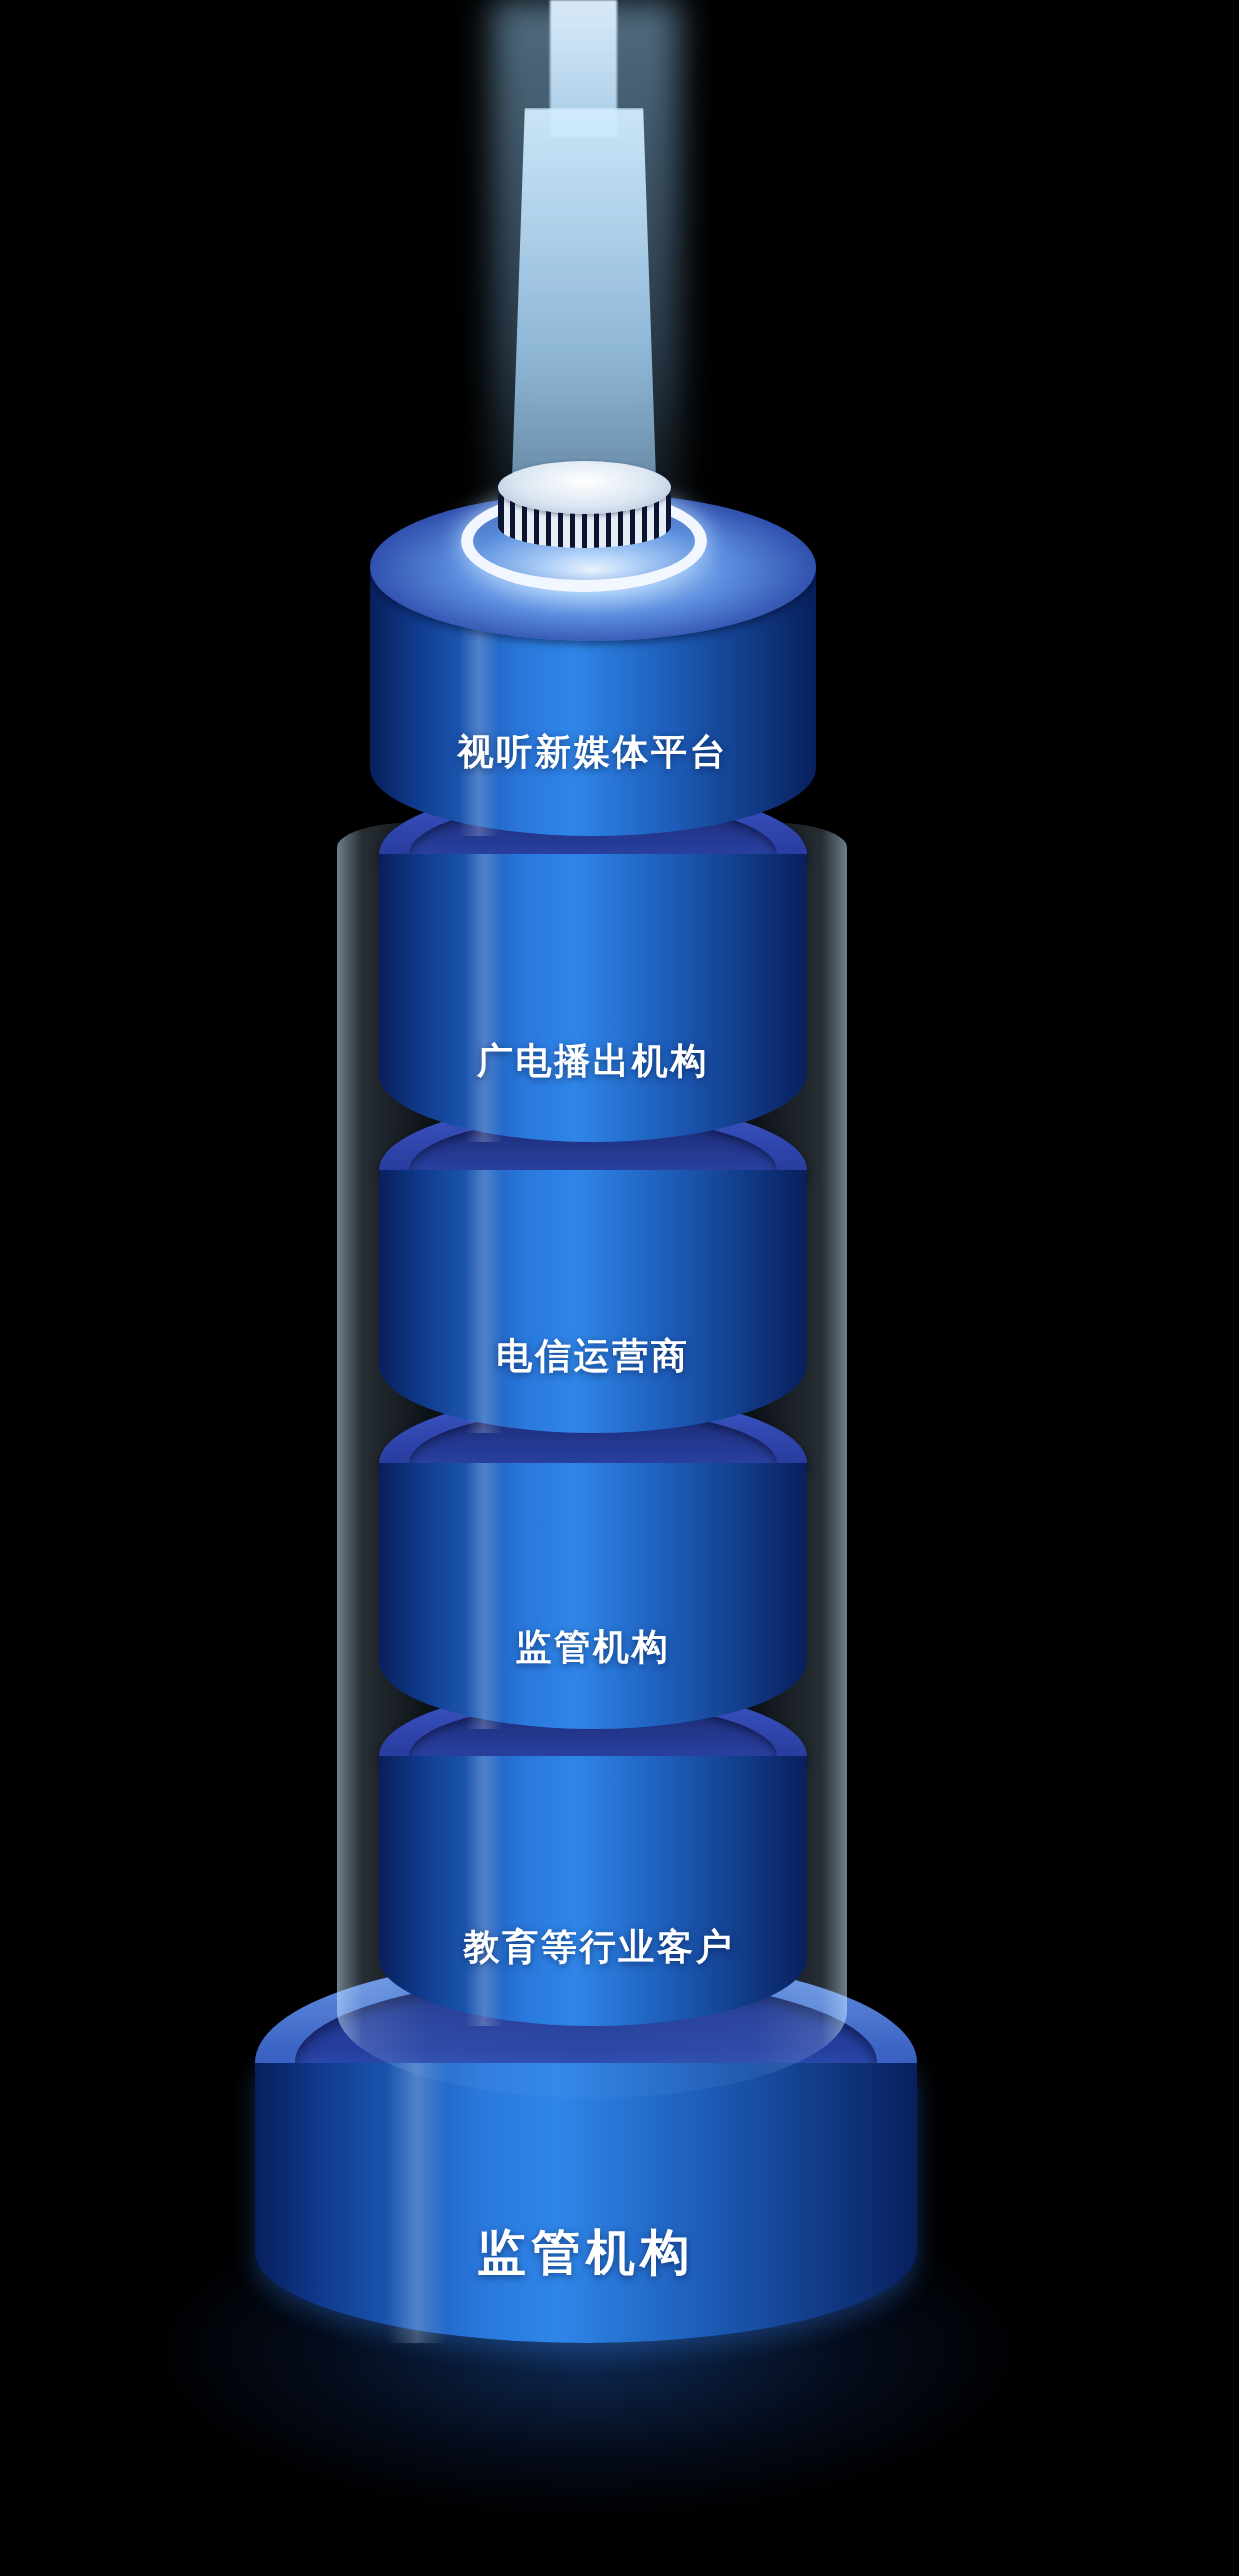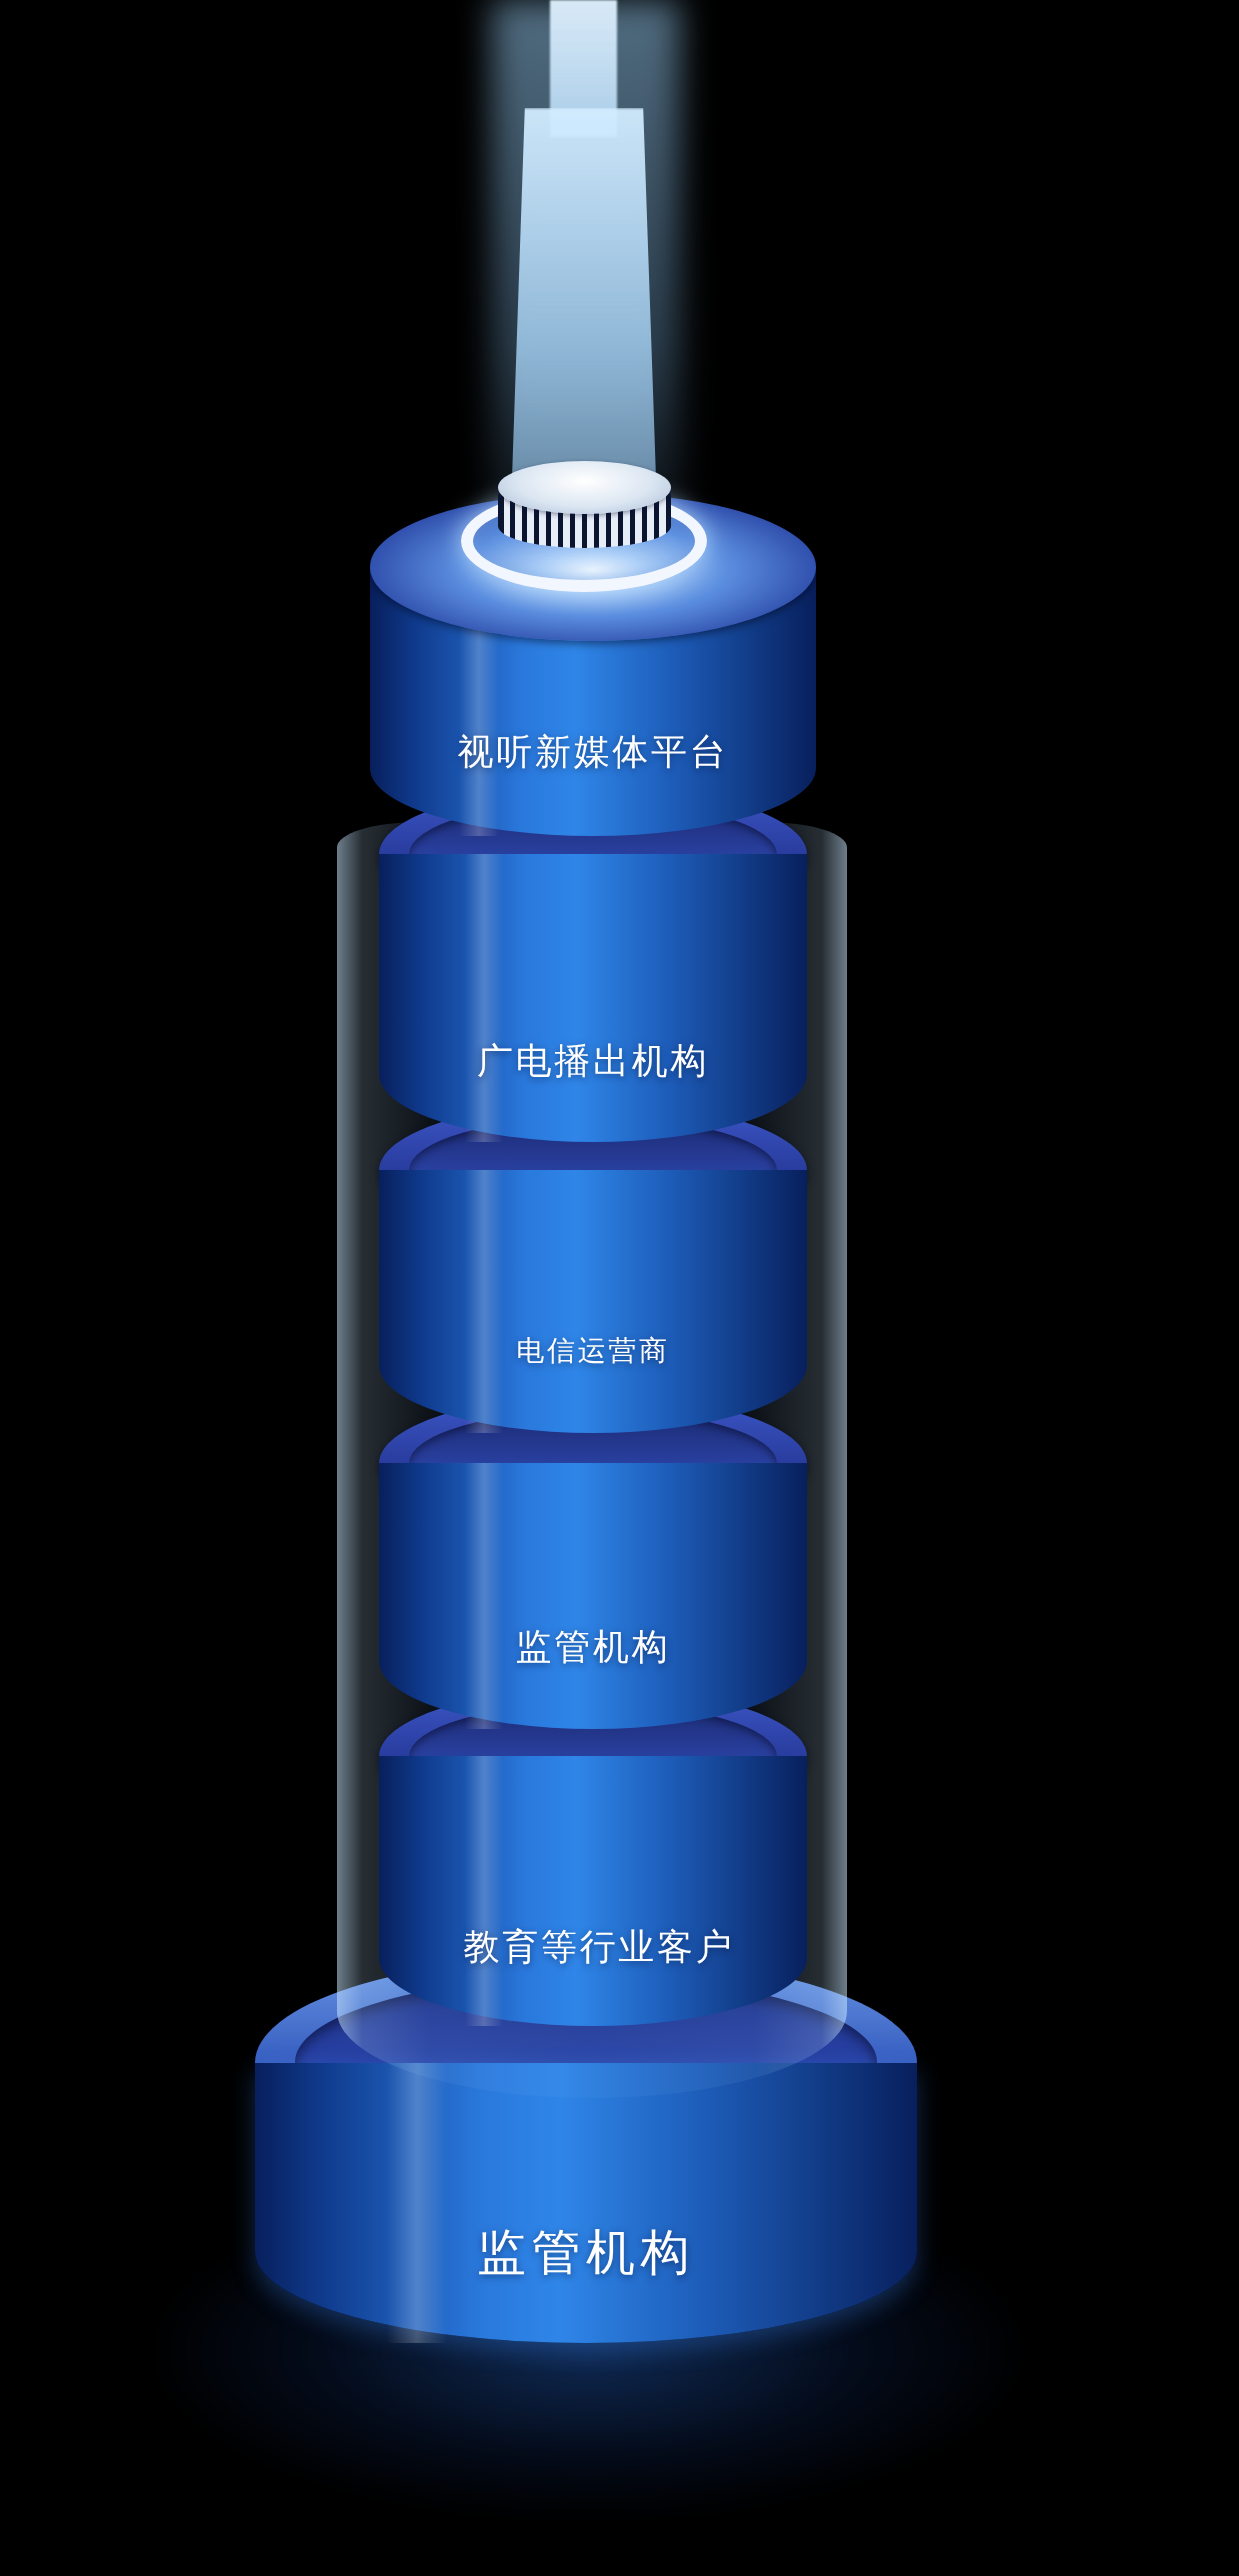--- a/index.html
+++ b/index.html
@@ -59,21 +59,21 @@
       #1d5cb8 68%,#0d2f74 92%,#081f5c 100%);
     border-radius:0 0 50% 50% / 0 0 68px 68px;
   }
   .cyl .body::after{
     content:"";position:absolute;left:20%;top:0;width:9%;height:100%;
     background:linear-gradient(90deg,rgba(255,255,255,0) 0%,rgba(255,255,255,0.22) 50%,rgba(255,255,255,0) 100%);
     pointer-events:none;
   }
   .cyl .label{
     position:absolute;left:0;right:0;text-align:center;color:#fff;
-    font-weight:400;letter-spacing:2.7px;z-index:5;
+    font-weight:700;letter-spacing:2.7px;z-index:5;
     text-shadow:0 1.8px 7.3px rgba(0,20,60,0.55);
   }
   
   #cyl1 .top{
     background:radial-gradient(ellipse at 50% 52%,#eef6ff 0%,#aed0f8 16%,#5c8fe0 42%,#2c4aa8 74%,#202f86 100%);
   }
   #cyl1 .top::after{display:none;}
   
   #cyl1{left:370px;top:493px;width:446px;height:419px;z-index:50;}
   #cyl1 .top{height:148px;}
@@ -81,21 +81,21 @@
   #cyl1 .label{top:235px;font-size:36px;}
 
   #cyl2{left:379px;top:786px;width:428px;height:437px;z-index:40;}
   #cyl2 .top{height:137px;}
   #cyl2 .body{top:68px;height:288px;}
   #cyl2 .label{top:251px;font-size:36px;}
 
   #cyl3{left:379px;top:1102px;width:428px;height:419px;z-index:35;}
   #cyl3 .top{height:137px;}
   #cyl3 .body{top:68px;height:263px;}
-  #cyl3 .label{top:230px;font-size:28px;}
+  #cyl3 .label{top:230px;font-size:36px;}
 
   #cyl4{left:379px;top:1395px;width:428px;height:419px;z-index:30;}
   #cyl4 .top{height:137px;}
   #cyl4 .body{top:68px;height:266px;}
   #cyl4 .label{top:228px;font-size:36px;}
 
   #cyl5{left:379px;top:1688px;width:428px;height:428px;z-index:25;}
   #cyl5 .top{height:137px;}
   #cyl5 .body{top:68px;height:270px;}
   #cyl5 .label{top:235px;font-size:36px;padding-left:12px;}

